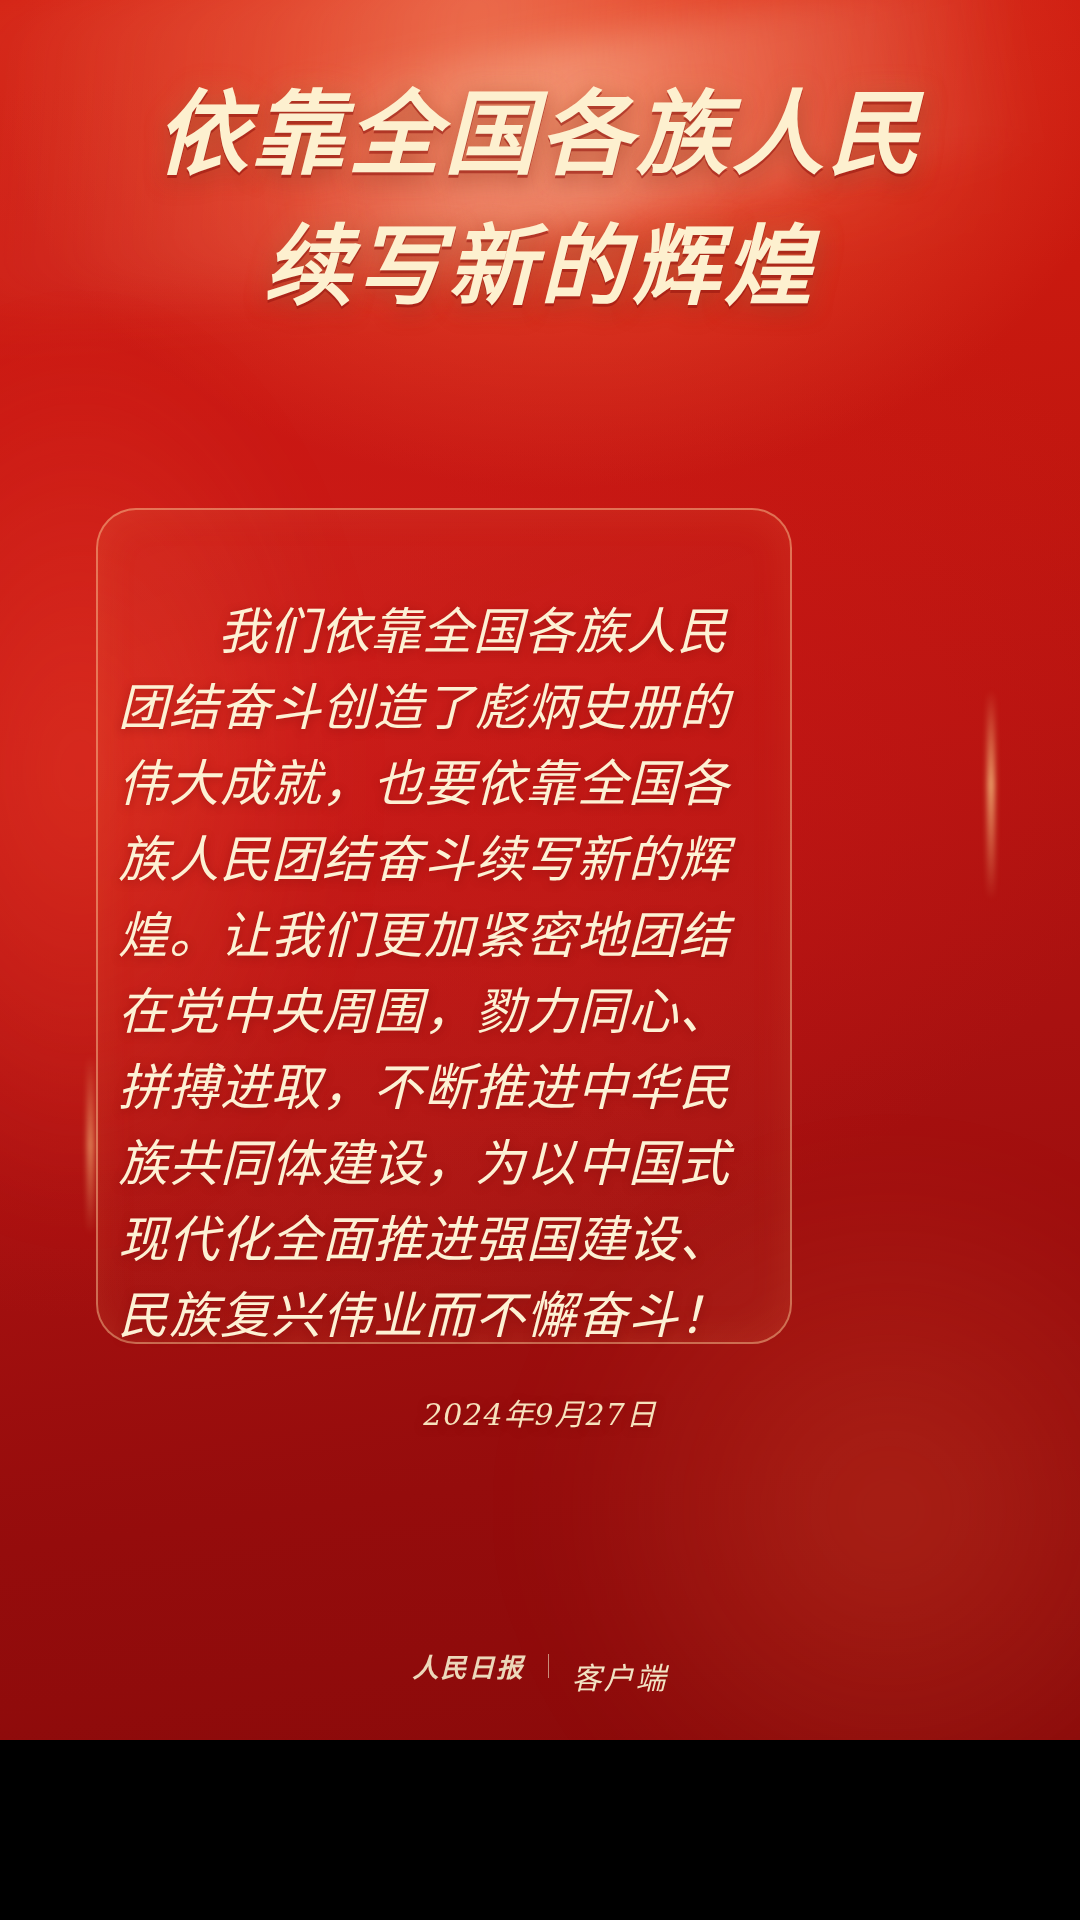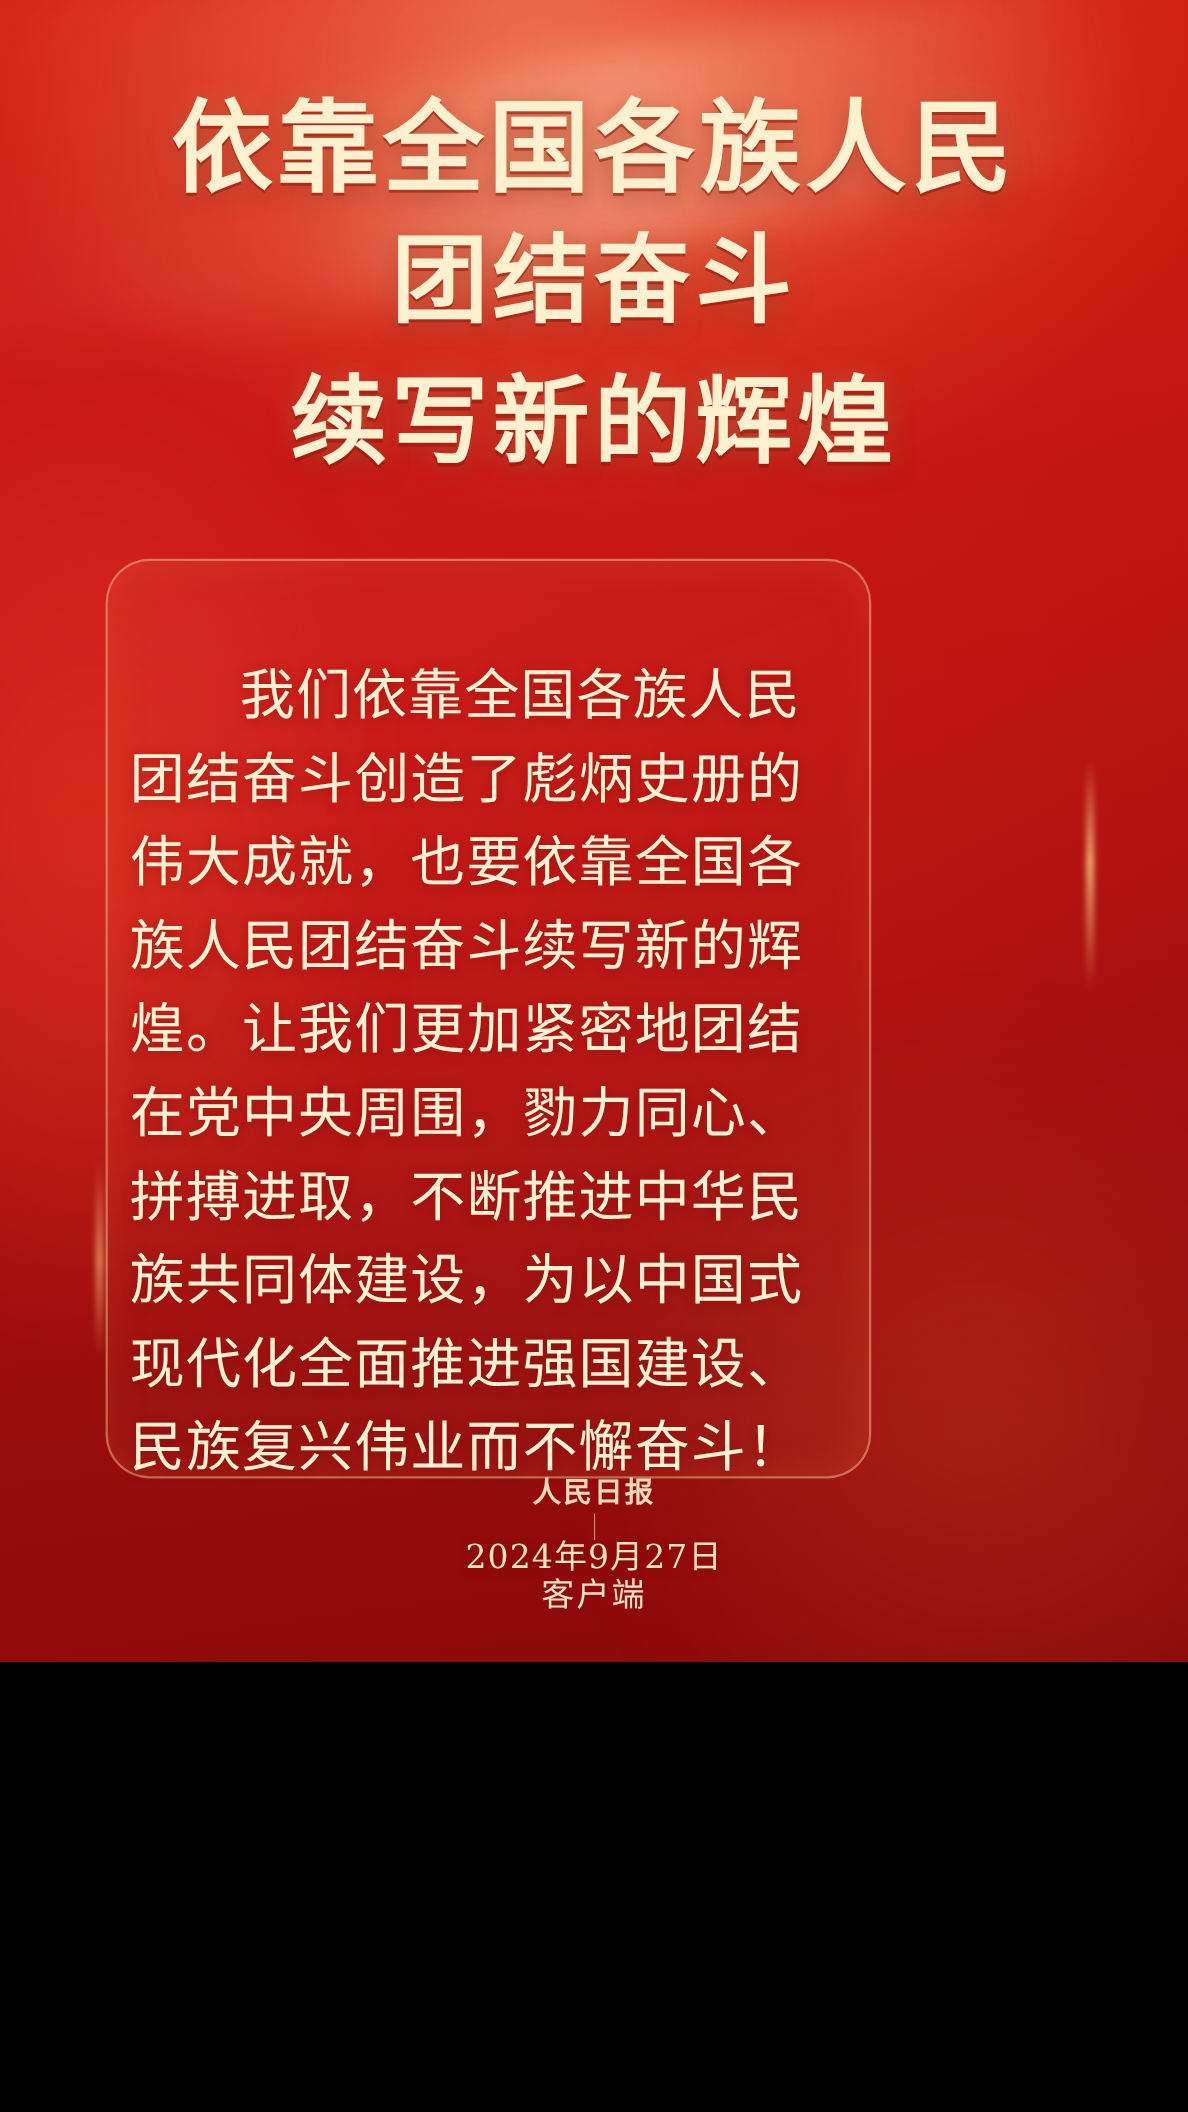--- a/index.html
+++ b/index.html
@@ -6,26 +6,27 @@
     margin: 0;
     padding: 0;
     background: #000;
   }
   body {
     font-family: "Liberation Sans", sans-serif;
   }
   #poster {
     position: relative;
     width: 1080px;
-    height: 1511px;
+    height: 1740px;
     overflow: hidden;
     background:
       radial-gradient(ellipse 900px 620px at 52% 6%, rgba(255,120,70,0.55) 0%, rgba(220,40,30,0.0) 62%),
       radial-gradient(ellipse 1400px 900px at 18% 40%, rgba(205,25,25,0.85) 0%, rgba(170,15,18,0.0) 70%),
       linear-gradient(172deg, #d42214 0%, #c9190f 22%, #b81410 45%, #a81110 62%, #950c0c 82%, #8a0a0a 100%);
+    font-style: italic;
   }
   
   .sheen {
     position: absolute;
     pointer-events: none;
   }
   .sheen-top {
     top: -60px; left: -10%;
     width: 120%; height: 320px;
     background: linear-gradient(100deg, rgba(255,255,255,0.0) 0%, rgba(255,180,140,0.16) 30%, rgba(255,220,180,0.26) 45%, rgba(255,160,120,0.10) 62%, rgba(255,255,255,0.0) 85%);
@@ -147,22 +148,21 @@
 
   
   .brand {
     position: absolute;
     left: 0;
     bottom: 42px;
     width: 100%;
     display: flex;
     align-items: center;
     justify-content: center;
-    gap: 4px;
-    flex-direction: column;
+    gap: 23px;
   }
   .brand-logo {
     font-family: "DejaVu Serif", "Liberation Serif", serif;
     font-size: 26px;
     font-weight: bold;
     color: #f2e3c4;
     letter-spacing: 2px;
     opacity: 0.95;
   }
   .brand-sep {
@@ -185,21 +185,20 @@
 
   <div class="sheen sheen-top"></div>
   <div class="sheen sheen-top2"></div>
   <div class="sheen sheen-left"></div>
   <div class="sheen sheen-bottomright"></div>
   <div class="glow-line-right"></div>
   <div class="glow-line-left"></div>
 
   <div class="title-block">
     <div class="title-line l1">依靠全国各族人民</div>
-    <div class="title-line l2">团结奋斗</div>
     <div class="title-line l3">续写新的辉煌</div>
   </div>
 
   <div class="quote-card"></div>
   <div class="quote-text">我们依靠全国各族人民团结奋斗创造了彪炳史册的伟大成就，也要依靠全国各族人民团结奋斗续写新的辉煌。让我们更加紧密地团结在党中央周围，勠力同心、拼搏进取，不断推进中华民族共同体建设，为以中国式现代化全面推进强国建设、民族复兴伟业而不懈奋斗！</div>
 
   <div class="footer">
     <div class="date">2024年9月27日</div>
   </div>
 

